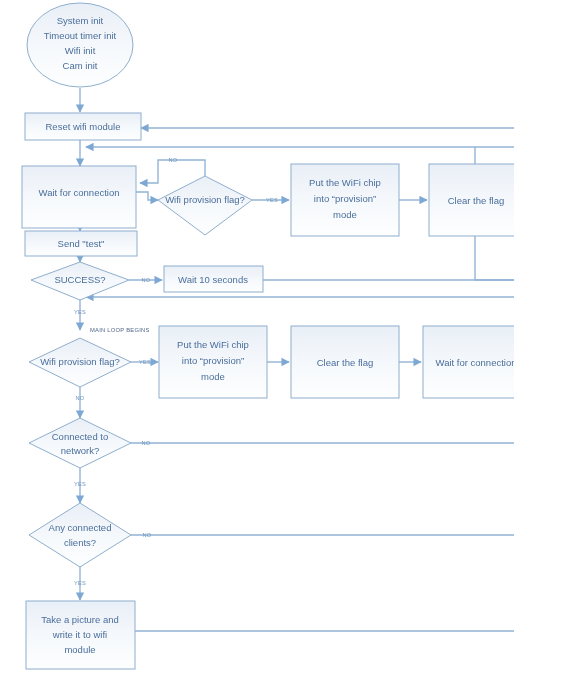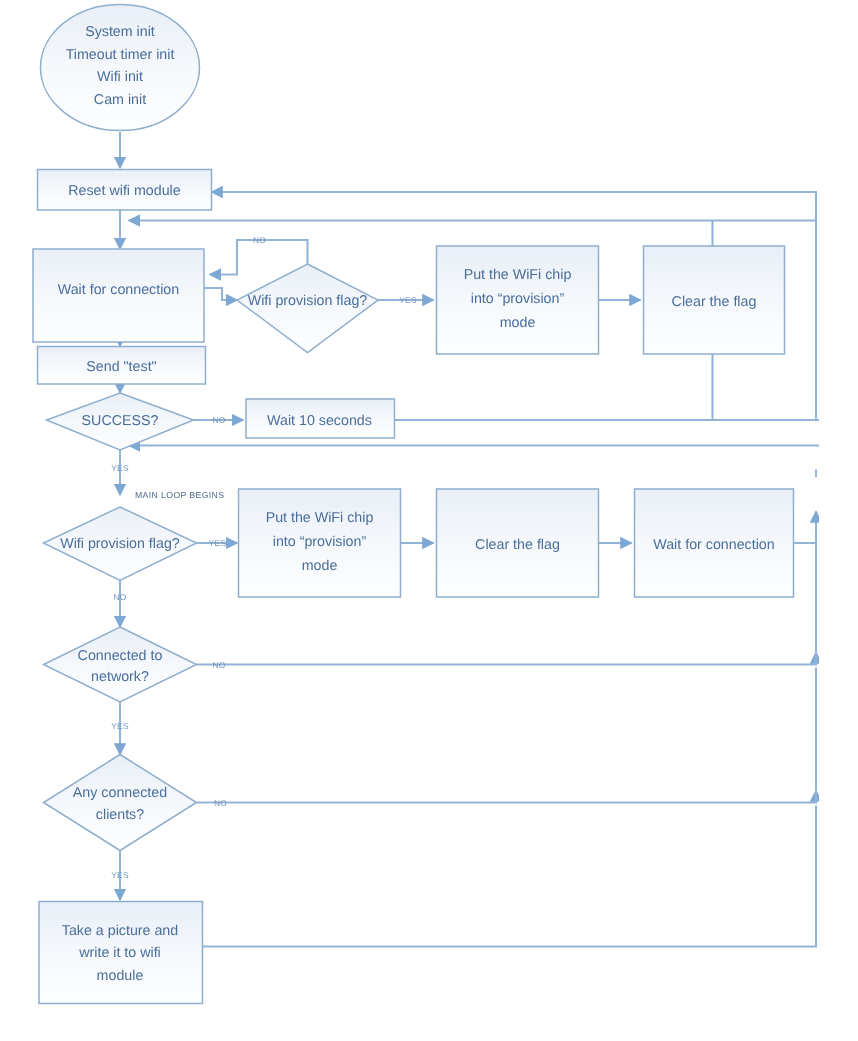--- a/index.html
+++ b/index.html
@@ -2,21 +2,20 @@
 <html><head>
 <meta charset="utf-8">
 <style>
   html,body{margin:0;padding:0;background:#ffffff;}
   #page{
     position:relative;
     width:514px;height:694px;
     background:#ffffff;
     font-family:"Liberation Sans", sans-serif;
     overflow:hidden;
-    padding-left:32px;
   }
   #flow{position:absolute;left:0;top:0;width:572px;height:694px;}
   .node-fill{fill:url(#boxgrad);stroke:#8faecd;stroke-width:1;}
   .node-text{fill:#4a6e9b;font-family:"Liberation Sans",sans-serif;font-size:9.5px;text-anchor:middle;}
   .edge{stroke:#93b4d6;stroke-width:1.4;fill:none;}
   .edge-label{fill:#6f94bd;font-family:"Liberation Sans",sans-serif;font-size:5.6px;text-anchor:middle;letter-spacing:.2px;}
   .note-label{fill:#51688a;font-family:"Liberation Sans",sans-serif;font-size:5.8px;text-anchor:start;letter-spacing:.25px;}
 </style>
 </head>
 <body>

